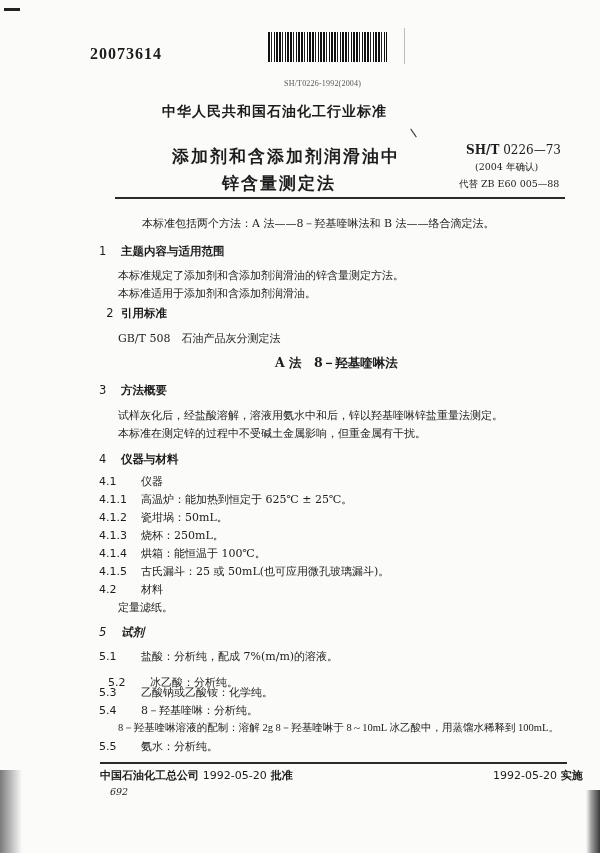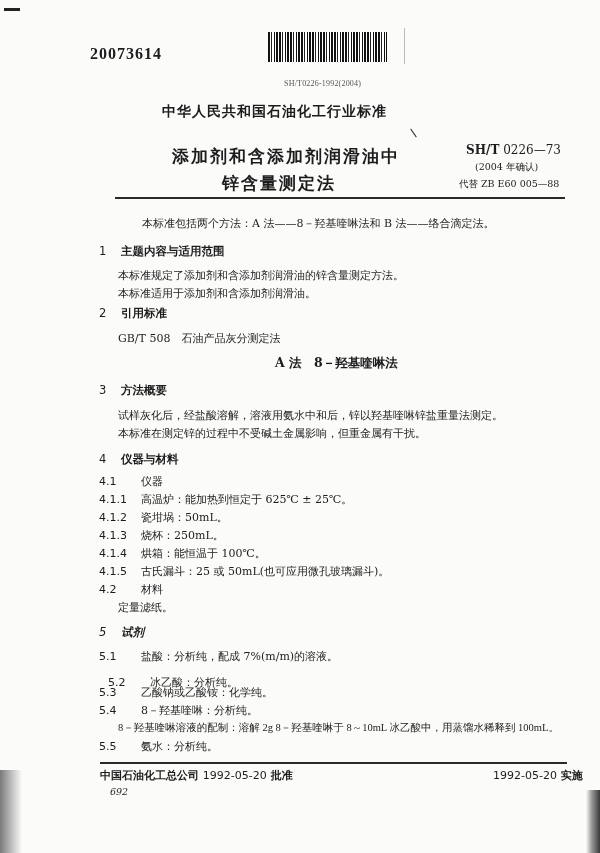--- a/index.html
+++ b/index.html
@@ -72,21 +72,21 @@
 <div class="abs std-no std-sub" style="left:459px; top:178px;">代替 ZB E60 005—88</div>
 
 <div class="rule" style="left:115px; top:197px; width:450px;"></div>
 
 <div class="abs para" style="left:118px; top:216px;margin-left:24px;">本标准包括两个方法：A 法——8－羟基喹啉法和 B 法——络合滴定法。</div>
 
 <div class="abs h1 sans" style="left:99px; top:244px;"><span class="num">1</span><span>主题内容与适用范围</span></div>
 <div class="abs para" style="left:118px; top:268px;">本标准规定了添加剂和含添加剂润滑油的锌含量测定方法。</div>
 <div class="abs para" style="left:118px; top:286px;">本标准适用于添加剂和含添加剂润滑油。</div>
 
-<div class="abs h1 sans" style="left:99px; top:306px;"><span class="num">2</span><span>引用标准</span></div>
+<div class="abs h1 sans" style="left:99px; top:306px;text-align:center;"><span class="num">2</span><span>引用标准</span></div>
 <div class="abs para" style="left:118px; top:331px;">GB/T 508　石油产品灰分测定法</div>
 
 <div class="abs centered-h" style="left:275px; top:355px;text-align:center;">A 法　8－羟基喹啉法</div>
 
 <div class="abs h1 sans" style="left:99px; top:383px;"><span class="num">3</span><span>方法概要</span></div>
 <div class="abs para" style="left:118px; top:408px;">试样灰化后，经盐酸溶解，溶液用氨水中和后，锌以羟基喹啉锌盐重量法测定。</div>
 <div class="abs para" style="left:118px; top:426px;">本标准在测定锌的过程中不受碱土金属影响，但重金属有干扰。</div>
 
 <div class="abs h1 sans" style="left:99px; top:452px;"><span class="num">4</span><span>仪器与材料</span></div>
 

